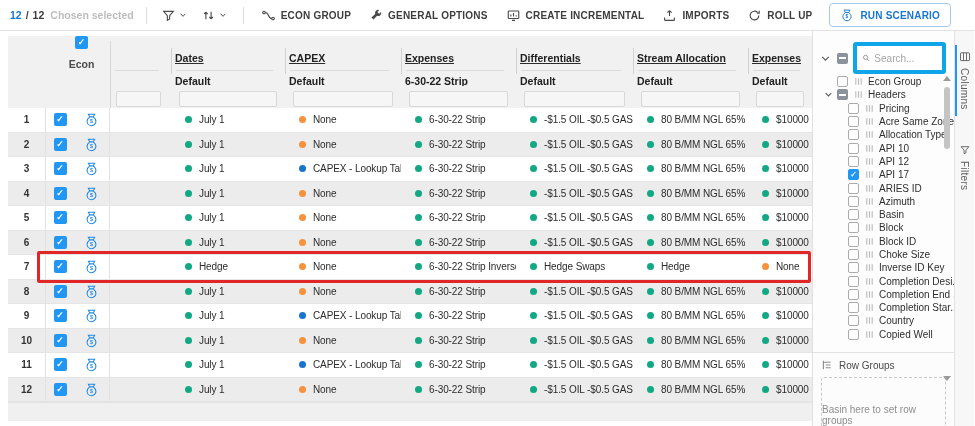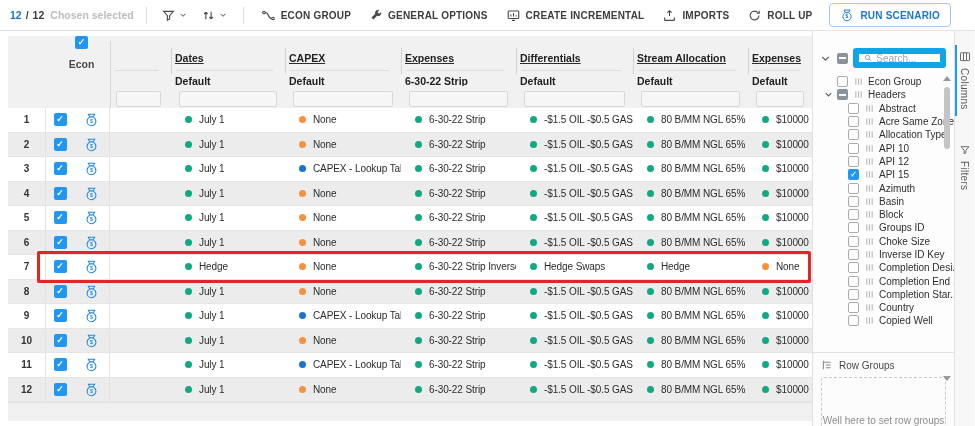--- a/index.html
+++ b/index.html
@@ -55,21 +55,21 @@
   .cbx.checked::after { content:"\2713"; color:#fff; font-size:9px; font-weight:700; line-height:1; }
   .cbx.unchecked { background:#fff; border:1px solid #ababab; }
   .cbx.indeterminate { background:#8b929c; }
   .cbx.indeterminate::after { content:""; width:7px; height:2px; background:#fff; }
   .cbx.s { width:11px; height:11px; }
   .cbx.s.checked::after { font-size:8px; }
 
   
   .sidebar { width:142px; flex:none; border-left:1px solid #e0e0e0; background:#fdfdfd; position:relative; }
   .sb-top { display:flex; align-items:center; gap:5px; padding:13px 8px 0 6px; height:41px; }
-  .search { flex:1; height:20px; border:6px solid #0ea5e9; border-radius:3px; background:#fff; display:flex; align-items:center; gap:4px; padding:0 5px; }
+  .search { flex:1; height:32px; border:4px solid #0ea5e9; border-radius:3px; background:#fff; display:flex; align-items:center; gap:4px; padding:0 5px; }
   .search input { border:none; outline:none; width:100%; font-size:10px; color:#333; background:transparent; font-family:inherit; }
   .search input::placeholder { color:#a5a5a5; }
   .sb-list { height:280px; overflow:hidden; position:relative; padding-top:3px; }
   .titem { height:13.3px; display:flex; align-items:center; padding-left:10px; white-space:nowrap; cursor:pointer; }
   .titem.ind2 { padding-left:21px; }
   .tchev { width:14px; flex:none; display:flex; align-items:center; }
   .tchev.hidden svg { visibility:hidden; }
   .dragbars { margin:0 5px 0 6px; flex:none; display:flex; }
   .tlabel { font-size:10px; color:#2e2e2e; overflow:hidden; }
   .sbar { position:absolute; right:2px; top:45px; height:305px; width:10px; z-index:3; }
@@ -749,21 +749,21 @@
       <svg width="11" height="11" viewBox="0 0 20 20" fill="none" stroke="#5a5a5a" stroke-width="2">
               <path d="M5 7.5l5 5 5-5"></path>
             </svg>
     </span>
     <span class="cbx s unchecked"></span>
     <span class="dragbars">
       <svg width="9" height="9" viewBox="0 0 10 10">
               <path d="M2 1.5v7M5 1.5v7M8 1.5v7" stroke="#bdbdbd" stroke-width="1.3"></path>
             </svg>
     </span>
-    <span class="tlabel">Abstract</span>
+    <span class="tlabel">Pricing</span>
   </div>
 
   <div class="titem ind2">
     <span class="tchev hidden">
       <svg width="11" height="11" viewBox="0 0 20 20" fill="none" stroke="#5a5a5a" stroke-width="2">
               <path d="M5 7.5l5 5 5-5"></path>
             </svg>
     </span>
     <span class="cbx s unchecked"></span>
     <span class="dragbars">
@@ -824,23 +824,37 @@
       <svg width="11" height="11" viewBox="0 0 20 20" fill="none" stroke="#5a5a5a" stroke-width="2">
               <path d="M5 7.5l5 5 5-5"></path>
             </svg>
     </span>
     <span class="cbx s checked"></span>
     <span class="dragbars">
       <svg width="9" height="9" viewBox="0 0 10 10">
               <path d="M2 1.5v7M5 1.5v7M8 1.5v7" stroke="#bdbdbd" stroke-width="1.3"></path>
             </svg>
     </span>
-    <span class="tlabel">API 15</span>
-  </div>
-
+    <span class="tlabel">API 17</span>
+  </div>
+
+  <div class="titem ind2">
+    <span class="tchev hidden">
+      <svg width="11" height="11" viewBox="0 0 20 20" fill="none" stroke="#5a5a5a" stroke-width="2">
+              <path d="M5 7.5l5 5 5-5"></path>
+            </svg>
+    </span>
+    <span class="cbx s unchecked"></span>
+    <span class="dragbars">
+      <svg width="9" height="9" viewBox="0 0 10 10">
+              <path d="M2 1.5v7M5 1.5v7M8 1.5v7" stroke="#bdbdbd" stroke-width="1.3"></path>
+            </svg>
+    </span>
+    <span class="tlabel">ARIES ID</span>
+  </div>
 
   <div class="titem ind2">
     <span class="tchev hidden">
       <svg width="11" height="11" viewBox="0 0 20 20" fill="none" stroke="#5a5a5a" stroke-width="2">
               <path d="M5 7.5l5 5 5-5"></path>
             </svg>
     </span>
     <span class="cbx s unchecked"></span>
     <span class="dragbars">
       <svg width="9" height="9" viewBox="0 0 10 10">
@@ -885,21 +899,21 @@
       <svg width="11" height="11" viewBox="0 0 20 20" fill="none" stroke="#5a5a5a" stroke-width="2">
               <path d="M5 7.5l5 5 5-5"></path>
             </svg>
     </span>
     <span class="cbx s unchecked"></span>
     <span class="dragbars">
       <svg width="9" height="9" viewBox="0 0 10 10">
               <path d="M2 1.5v7M5 1.5v7M8 1.5v7" stroke="#bdbdbd" stroke-width="1.3"></path>
             </svg>
     </span>
-    <span class="tlabel">Groups ID</span>
+    <span class="tlabel">Block ID</span>
   </div>
 
   <div class="titem ind2">
     <span class="tchev hidden">
       <svg width="11" height="11" viewBox="0 0 20 20" fill="none" stroke="#5a5a5a" stroke-width="2">
               <path d="M5 7.5l5 5 5-5"></path>
             </svg>
     </span>
     <span class="cbx s unchecked"></span>
     <span class="dragbars">
@@ -1007,21 +1021,21 @@
       <div class="arr down"></div>
     </div>
     <div class="sb-foot">
       <div class="rg-head">
         <svg width="12" height="12" viewBox="0 0 20 20" fill="none" stroke="#8a8a8a" stroke-width="1.8">
             <path d="M4 3v14M4 5.5h12M8 10h8M8 14.5h8"></path>
           </svg>
         <span>Row Groups</span>
       </div>
       <div class="rg-drop">
-        <span>Well here to set row groups</span>
+        <span>Basin here to set row groups</span>
       </div>
     </div>
   </div>
 
   <div class="tabstrip">
     <div class="vtab active">
       <svg width="12" height="12" viewBox="0 0 20 20" fill="none" stroke="#5c5c5c" stroke-width="1.5">
           <rect x="2.5" y="3" width="15" height="13" rx="1"></rect>
           <path d="M7.5 3v13M12.5 3v13"></path>
         </svg>

